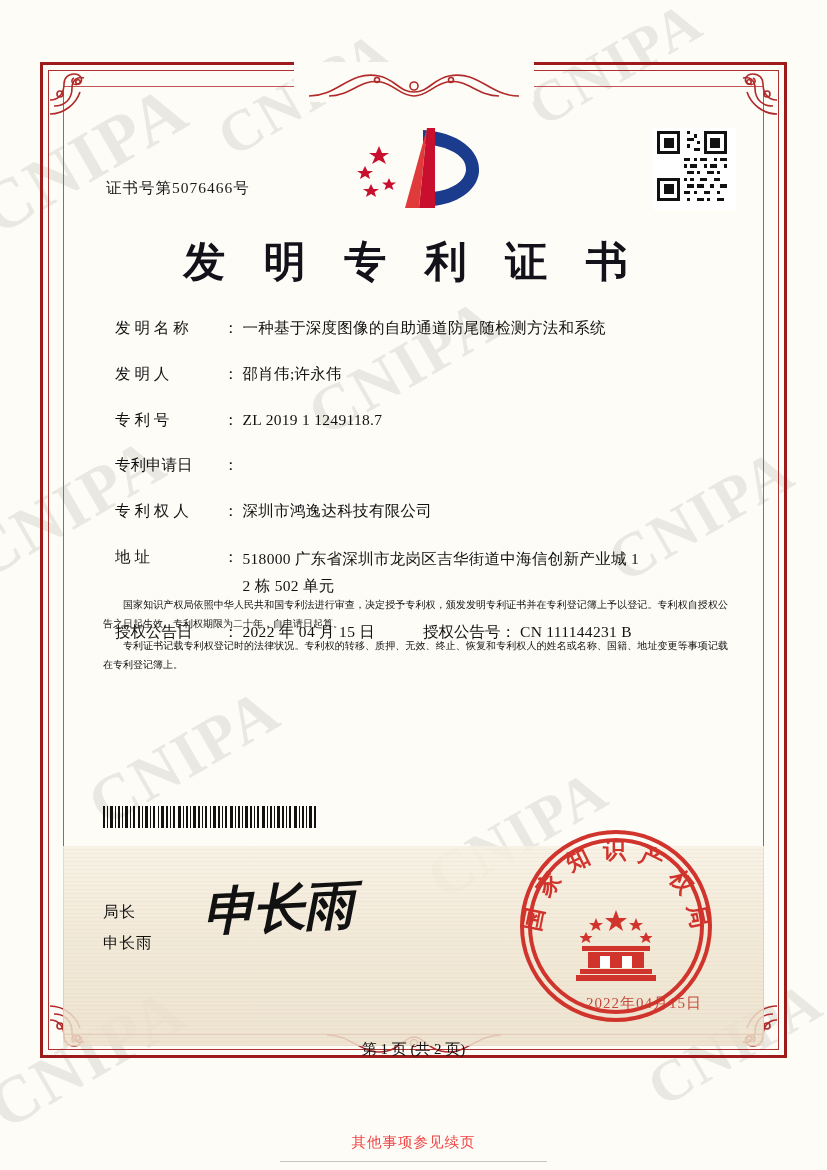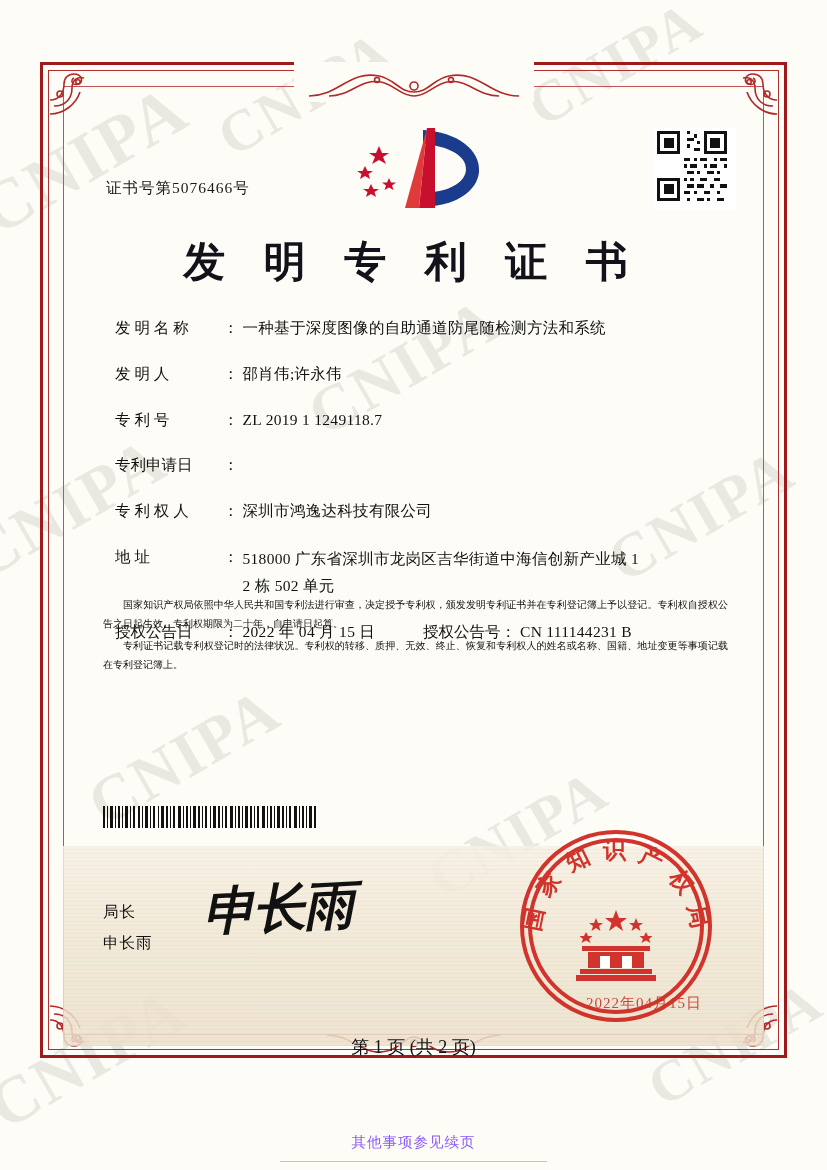--- a/index.html
+++ b/index.html
@@ -272,31 +272,31 @@
     color: #c0392b;
     letter-spacing: 1px;
     opacity: .9;
   }
 
   .page-num {
     position: absolute;
     left: 0; right: 0;
     bottom: -24px;
     text-align: center;
-    font-size: 18px;
+    font-size: 15px;
     color: #111;
   }
 
   .footer-note {
     position: absolute;
     left: 0; right: 0;
     bottom: 18px;
     text-align: center;
     font-size: 14.5px;
-    color: #8b5cf6;
+    color: #ef4444;
     letter-spacing: 1px;
     z-index: 6;
   }
   .footer-rule {
     position: absolute;
     left: 280px; right: 280px;
     bottom: 8px;
     border-top: 1px solid #c9c5bc;
     z-index: 6;
   }

